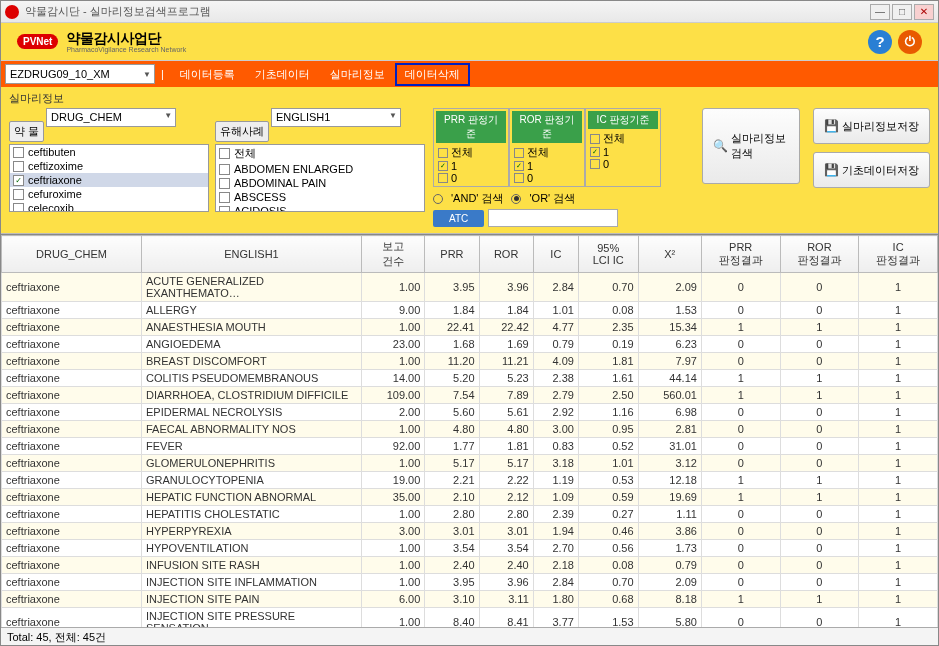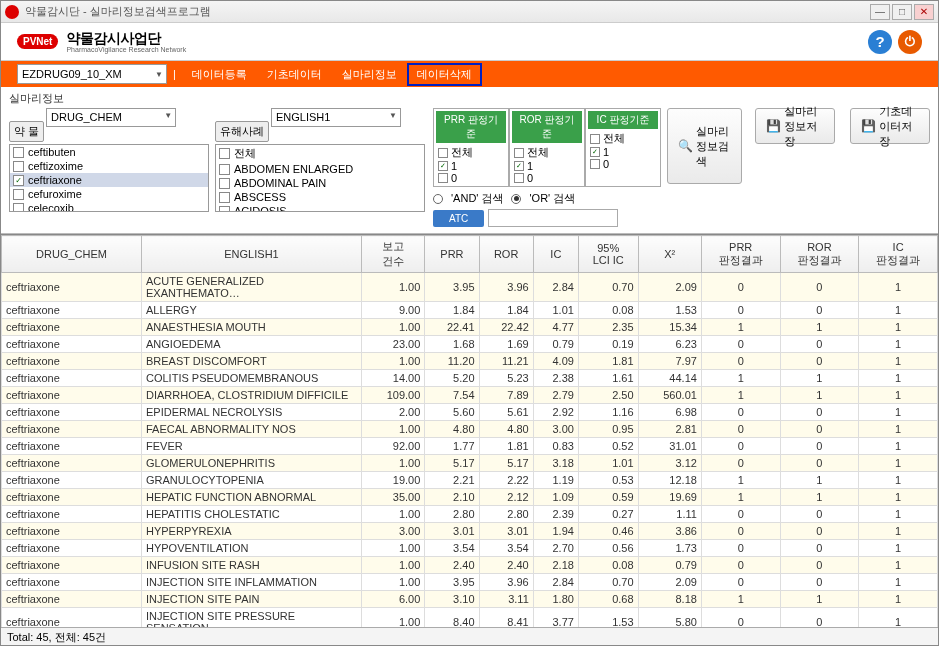--- a/index.html
+++ b/index.html
@@ -1,31 +1,31 @@
 <!DOCTYPE html>
 <html><head>
 <meta charset="utf-8">
 <style>
 * { margin: 0; padding: 0; box-sizing: border-box; font-family: "Malgun Gothic", Arial, sans-serif; font-size: 11px; }
 body { background: #d4d0c8; padding: 0; }
-.window { width: 939px; height: 646px; background: #ffffff; border: 1px solid #888; display: flex; flex-direction: column; }
+.window { width: 939px; height: 646px; background: #fde047; border: 1px solid #888; display: flex; flex-direction: column; }
 .titlebar { height: 22px; background: linear-gradient(#f5f5f5,#e8e8e8); border-bottom: 1px solid #ccc; display: flex; align-items: center; padding: 0 4px; }
 .titlebar .icon { width: 14px; height: 14px; background: #d00; border-radius: 7px; margin-right: 6px; }
 .titlebar .title { flex: 1; color: #555; font-size: 11px; }
 .win-btns { display: flex; gap: 2px; }
 .win-btn { width: 20px; height: 16px; border: 1px solid #aaa; background: #f0f0f0; display: flex; align-items: center; justify-content: center; font-size: 10px; color: #555; cursor: pointer; }
 .win-btn.close { background: #f8d0d0; color: #a00; }
 .branding { height: 38px; display: flex; align-items: center; padding: 2px 16px; border-bottom: 1px solid #ccc; }
 .logo-badge { background: #d00; color: #fff; padding: 2px 6px; border-radius: 8px; font-size: 10px; margin-right: 8px; font-weight: bold; }
 .logo-text { font-size: 14px; font-weight: bold; letter-spacing: -0.5px; }
 .logo-sub { font-size: 7px; color: #666; margin-top: -2px; }
 .top-right-icons { margin-left: auto; display: flex; gap: 6px; }
 .help-icon { width: 24px; height: 24px; border-radius: 12px; background: #2a7fd4; color: #fff; display: flex; align-items: center; justify-content: center; font-weight: bold; font-size: 15px; cursor: pointer; }
 .power-icon { width: 24px; height: 24px; border-radius: 12px; background: #e85a00; color: #fff; display: flex; align-items: center; justify-content: center; font-weight: bold; font-size: 13px; cursor: pointer; }
-.toolbar { height: 26px; background: #ff5a00; display: flex; align-items: center; padding: 0 16px; gap: 0; }
+.toolbar { height: 26px; background: #ff5a00; display: flex; align-items: center; padding: 0 4px; gap: 0; }
 .file-select { height: 20px; background: #fff; border: 1px solid #999; padding: 0 18px 0 4px; display: flex; align-items: center; font-size: 11px; position: relative; min-width: 150px; cursor: pointer; }
 .file-select::after { content: "▼"; position: absolute; right: 3px; font-size: 8px; color: #555; }
 .tb-sep { color: #fff; margin: 0 6px; }
 .tb-btn { color: #fff; padding: 4px 10px; font-size: 11px; cursor: pointer; }
 .tb-btn.highlighted { border: 2px solid #0020c0; padding: 2px 8px; }
 .filter-area { padding: 4px 8px 6px; border-bottom: 1px solid #bbb; }
 .filter-label { font-size: 11px; color: #333; margin-bottom: 2px; display: inline-block; }
 .filter-row { display: flex; gap: 6px; align-items: flex-start; }
 .field-group { display: flex; flex-direction: column; }
 .sel-row { display: flex; gap: 2px; margin-bottom: 2px; }
@@ -226,21 +226,21 @@
           <span class="atc-btn">ATC</span>
           <span class="atc-input"></span>
         </div>
       </div>
 
       <div class="right-btns">
         <div class="act-btn tall">
           <span class="act-icon search"></span>
           <span>실마리정보검색</span>
         </div>
-        <div style="display:flex; flex-direction:row; gap:15px;padding-left:7px;">
+        <div style="display:flex; flex-direction:column; gap:8px;padding-left:7px;">
           <div class="act-btn">
             <span class="act-icon save"></span>
             <span>실마리정보저장</span>
           </div>
           <div class="act-btn">
             <span class="act-icon save"></span>
             <span>기초데이터저장</span>
           </div>
         </div>
       </div>

